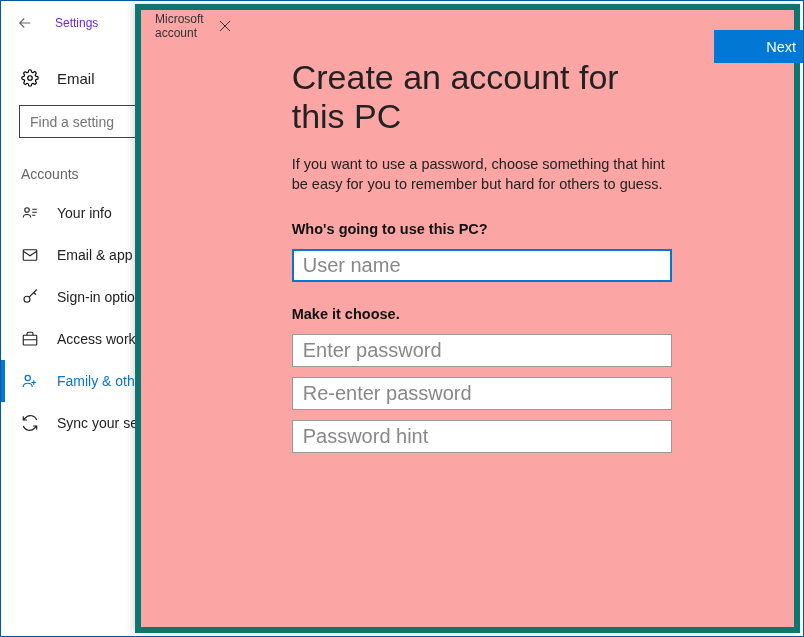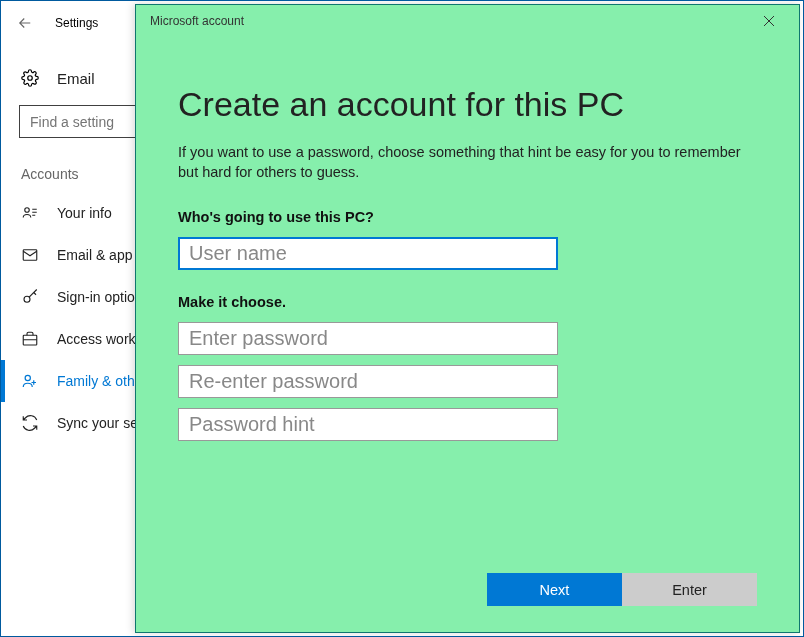--- a/index.html
+++ b/index.html
@@ -34,21 +34,21 @@
     .back-arrow {
       width: 24px;
       height: 24px;
       display: flex;
       align-items: center;
       justify-content: center;
       color: #666;
     }
     .settings-title {
       font-size: 12px;
-      color: #000000;
+      color: #6d28d9;
     }
     .home-row {
       display: flex;
       align-items: center;
       padding: 12px 12px 14px 20px;
       gap: 18px;
       margin-top: 18px;
     }
     .home-label {
       font-size: 15px;
@@ -99,25 +99,25 @@
       align-items: center;
       justify-content: center;
     }
     
     .modal {
       position: absolute;
       left: 134px;
       top: 3px;
       right: 3px;
       bottom: 3px;
-      background: #86efac;
-      border: 1px solid #0f766e;
+      background: #fca5a5;
+      border: 6px solid #0f766e;
       box-shadow: -2px 0 8px rgba(0,0,0,0.15);
       display: flex;
-      flex-direction: column;
+      flex-direction: row;
     }
     .modal-titlebar {
       display: flex;
       align-items: center;
       justify-content: space-between;
       height: 32px;
       padding: 0 14px;
       font-size: 12px;
       color: #333;
     }

